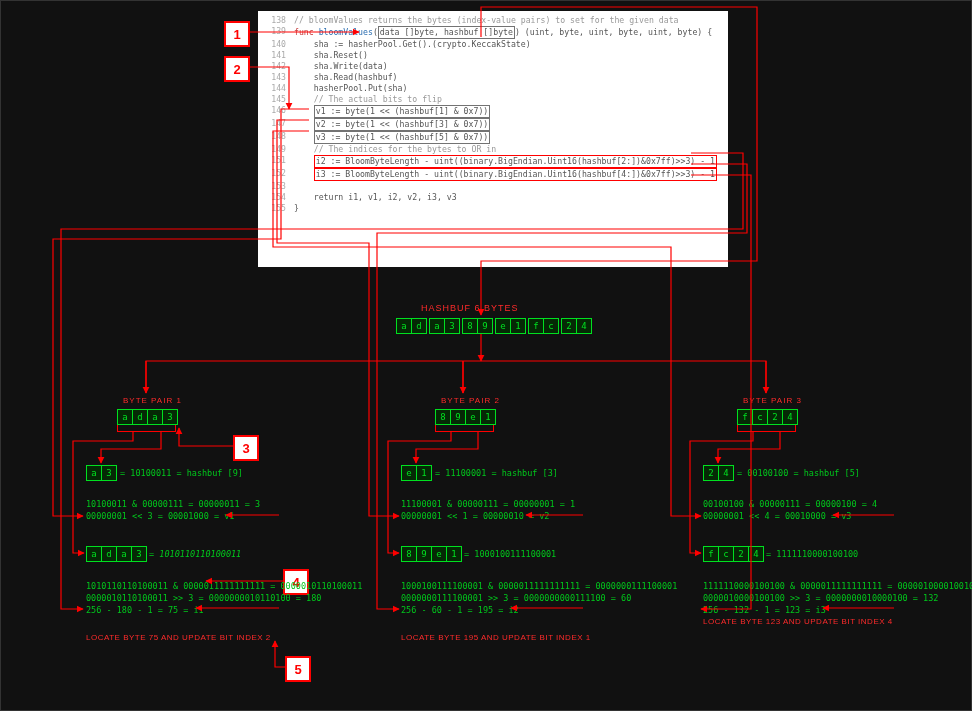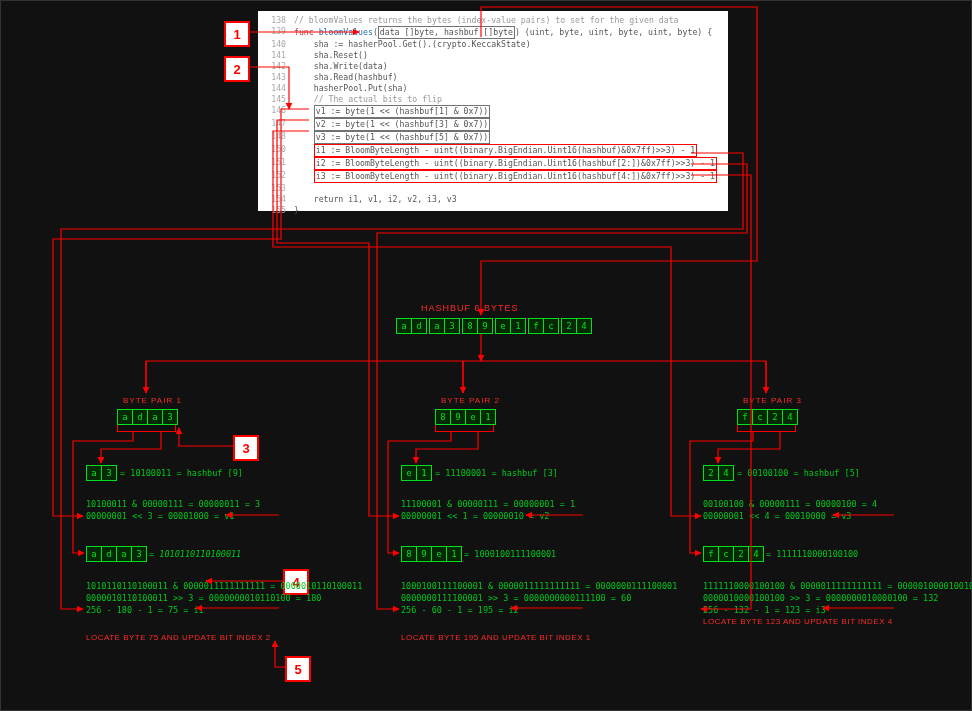--- a/index.html
+++ b/index.html
@@ -17,21 +17,21 @@
     background: #111111;
     border: 1px solid #333;
     box-sizing: border-box;
   }
   
   .code-panel {
     position: absolute;
     left: 257px;
     top: 10px;
     width: 470px;
-    height: 200px;
+    height: 256px;
     background: #ffffff;
     color: #333;
     font-size: 8.2px;
     line-height: 11px;
     padding: 4px 0 4px 0;
     box-sizing: border-box;
   }
   .code-line {
     display: flex;
     white-space: pre;
@@ -154,21 +154,21 @@
     <div class="code-line"><span class="lineno">139</span><span class="code"><span class="kw">func</span> <span class="fn">bloomValues</span>(<span class="redbox">data []byte, hashbuf []byte</span>)<span> (uint, byte, uint, byte, uint, byte) {</span></span></div>
     <div class="code-line"><span class="lineno">140</span><span class="code">    sha := hasherPool.Get().(crypto.KeccakState)</span></div>
     <div class="code-line"><span class="lineno">141</span><span class="code">    sha.Reset()</span></div>
     <div class="code-line"><span class="lineno">142</span><span class="code">    sha.Write(data)</span></div>
     <div class="code-line"><span class="lineno">143</span><span class="code">    sha.Read(hashbuf)</span></div>
     <div class="code-line"><span class="lineno">144</span><span class="code">    hasherPool.Put(sha)</span></div>
     <div class="code-line"><span class="lineno">145</span><span class="code cm">    // The actual bits to flip</span></div>
     <div class="code-line"><span class="lineno">146</span><span class="code">    <span class="redbox">v1 := byte(1 &lt;&lt; (hashbuf[1] &amp; 0x7))</span></span></div>
     <div class="code-line"><span class="lineno">147</span><span class="code">    <span class="redbox">v2 := byte(1 &lt;&lt; (hashbuf[3] &amp; 0x7))</span></span></div>
     <div class="code-line"><span class="lineno">148</span><span class="code">    <span class="redbox">v3 := byte(1 &lt;&lt; (hashbuf[5] &amp; 0x7))</span></span></div>
-    <div class="code-line"><span class="lineno">150</span><span class="code">    <span class="redbox-lg">i1 := BloomByteLength - uint((binary.BigEndian.Uint16(hashbuf)&amp;0x7ff)&gt;&gt;3) - 1</span></span></div>
+    <div class="code-line"><span class="lineno">149</span><span class="code cm">    // The indices for the bytes to OR in</span></div>
     <div class="code-line"><span class="lineno">151</span><span class="code">    <span class="redbox-lg">i2 := BloomByteLength - uint((binary.BigEndian.Uint16(hashbuf[2:])&amp;0x7ff)&gt;&gt;3) - 1</span></span></div>
     <div class="code-line"><span class="lineno">152</span><span class="code">    <span class="redbox-lg">i3 := BloomByteLength - uint((binary.BigEndian.Uint16(hashbuf[4:])&amp;0x7ff)&gt;&gt;3) - 1</span></span></div>
     <div class="code-line"><span class="lineno">153</span><span class="code"></span></div>
     <div class="code-line"><span class="lineno">154</span><span class="code">    return i1, v1, i2, v2, i3, v3</span></div>
     <div class="code-line"><span class="lineno">155</span><span class="code">}</span></div>
   </div>
 
   <div class="callout" style="left:223px; top:20px;">1</div>
   <div class="callout" style="left:223px; top:55px;">2</div>
   <div class="callout" style="left:232px; top:434px;">3</div>

